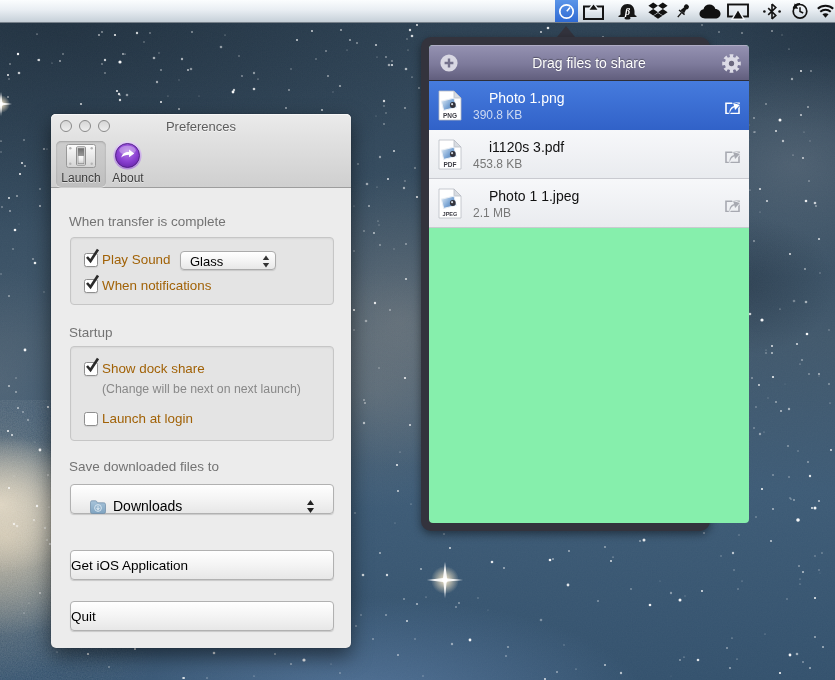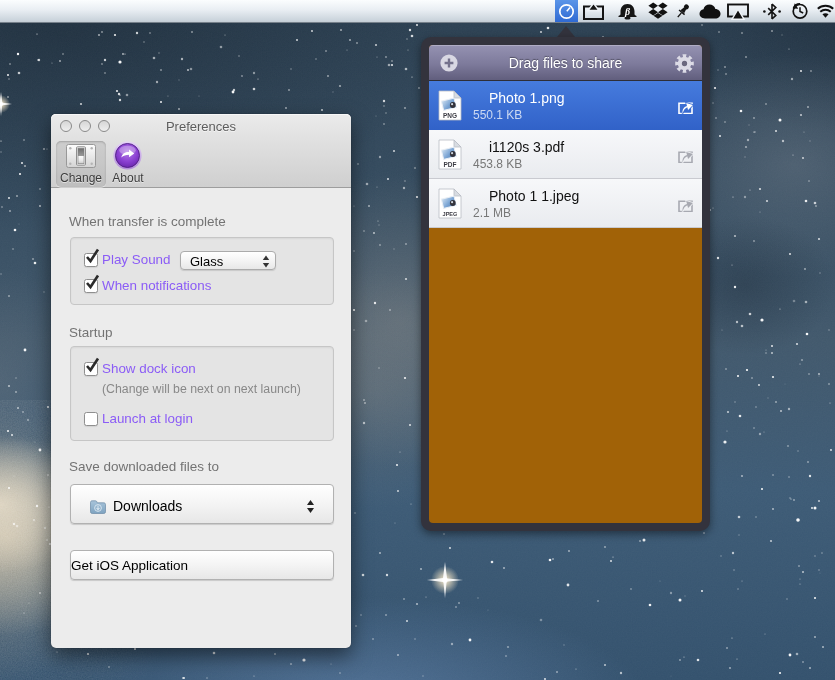--- a/index.html
+++ b/index.html
@@ -40,22 +40,22 @@
   position:absolute; left:136px; top:3px; width:0; height:0;
   border-left:9.5px solid transparent; border-right:9.5px solid transparent;
   border-bottom:11px solid #33333d;
 }
 .pop .frame {
   position:absolute; left:0; top:14px; width:289px; height:494px;
   background:#33333d; border-radius:10px;
   box-shadow:0 3px 9px rgba(0,0,0,0.45);
 }
 .pop .inner {
-  position:absolute; left:8px; top:8px; width:273px; height:478px;
-  border-radius:4px; overflow:hidden; background:#a16207;
+  position:absolute; left:8px; top:8px; width:320px; height:478px;
+  border-radius:4px; overflow:hidden; background:#86efac;
 }
 .phead {
   position:relative; height:36px;
   background:linear-gradient(180deg, #9592b2 0%, #7d7a9b 55%, #615e7d 100%);
   border-bottom:1px solid #2e2e38;
   box-shadow:inset 0 1px 0 rgba(255,255,255,0.25);
 }
 .phead .title {
   position:absolute; left:0; right:0; top:10px; text-align:center;
   color:#fff; font-size:14px; text-shadow:0 -1px 1px rgba(0,0,0,0.4);
@@ -95,21 +95,21 @@
   font-size:13px; color:#5d5d5d; text-shadow:0 1px 0 rgba(255,255,255,0.6); }
 .tblbl { position:absolute; top:57px; text-align:center; font-size:12px; color:#3c3c3c; text-shadow:0 1px 0 rgba(255,255,255,0.5); }
 .gensel { position:absolute; left:5px; top:27px; width:50px; height:46px; border-radius:5px;
   background:rgba(0,0,0,0.08); box-shadow:inset 0 1px 2px rgba(0,0,0,0.22), 0 1px 0 rgba(255,255,255,0.5); }
 
 .seclabel { position:absolute; left:18px; font-size:13.5px; color:#737373; }
 .gbox { position:absolute; left:19px; width:264px; border-radius:4px;
   background:#e4e4e4; border:1px solid #c6c6c6; box-shadow:inset 0 1px 2px rgba(0,0,0,0.06); }
 .cb { position:absolute; width:14px; height:14px; background:#fff; border:1px solid #8f8f8f;
   border-radius:2.5px; box-shadow:0 1px 1px rgba(0,0,0,0.08); }
-.cblbl { position:absolute; font-size:13.4px; color:#8b5cf6; }
+.cblbl { position:absolute; font-size:13.4px; color:#a16207; }
 .gray { color:#888888; font-size:12.3px; position:absolute; }
 .check { position:absolute; left:-1px; top:-6px; }
 
 .popup { position:absolute; left:129px; top:137px; width:96px; height:19px; border-radius:4px;
   background:linear-gradient(180deg,#ffffff,#f2f2f2 60%, #e8e8e8); border:1px solid #ababab;
   box-shadow:0 1px 1px rgba(0,0,0,0.12); font-size:13px; color:#000; }
 .bigbtn { position:absolute; left:19px; width:264px; border-radius:4px;
   background:linear-gradient(180deg,#ffffff 0%, #f4f4f4 50%, #e7e7e7 100%);
   border:1px solid #b1b1b1; box-shadow:0 1px 1px rgba(0,0,0,0.15);
   text-align:left; font-size:13.5px; color:#000; }
@@ -898,21 +898,21 @@
   <path d="M1 1 H16 L23 8 V30 H1 Z" fill="#fff" stroke="#b9bdc4" stroke-width="0.8"></path>
   <path d="M16 1 L16 8 L23 8 Z" fill="#d8dce2" stroke="#b9bdc4" stroke-width="0.8"></path>
   <g transform="rotate(-14 11 15)">
     <rect x="4.5" y="9.5" width="13" height="9.5" fill="url(#phPNG)" stroke="#e8eef5" stroke-width="1"></rect>
   </g>
   <circle cx="14.8" cy="15" r="2.9" fill="#33333b"></circle>
   <circle cx="14.1" cy="14.2" r="1.1" fill="#cfd6de"></circle>
   <text x="12" y="27.5" text-anchor="middle" font-size="6.5" font-weight="bold" fill="#3c3c44" font-family="Liberation Sans, sans-serif">PNG</text>
 </svg></div>
         <div class="t1">Photo 1.png</div>
-        <div class="t2">550.1 KB</div>
+        <div class="t2">390.8 KB</div>
         <div class="share"><svg width="21" height="19" viewBox="0 0 21 19">
   <path d="M4 8.2 H17 V18.5 H4 Z" fill="none" stroke="#ffffff" stroke-width="1.6"></path>
   <g transform="rotate(-15 12 11)">
     <path d="M5.8 17.2 C6.3 13.2 8.6 11.2 12 11 L12 7.8 L18 11.5 L12 15.2 L12 12.2 C9.4 12.4 7.4 14.2 5.8 17.2 Z" fill="#ffffff" stroke="#3e71d4" stroke-width="1.6" paint-order="stroke"></path>
   </g>
 </svg></div>
       </div>
       <div class="row norm">
         <div class="ficon"><svg width="24" height="31" viewBox="0 0 24 31">
   <defs>
@@ -993,21 +993,21 @@
         </linearGradient>
       </defs>
   <rect x="0.5" y="0.5" width="29" height="23" rx="2" fill="url(#swp)" stroke="#989898"></rect>
   <circle cx="4.3" cy="4.3" r="1.2" fill="#b4b4b4"></circle>
       <circle cx="25.7" cy="4.3" r="1.2" fill="#b4b4b4"></circle>
   <circle cx="4.3" cy="19.7" r="1.2" fill="#b4b4b4"></circle>
       <circle cx="25.7" cy="19.7" r="1.2" fill="#b4b4b4"></circle>
   <rect x="10.5" y="2.8" width="9" height="18.4" rx="1" fill="#e9e9e9" stroke="#8f8f8f"></rect>
   <rect x="12" y="4.3" width="6" height="15.4" fill="url(#swk)" stroke="#7e7e7e" stroke-width="0.6"></rect>
   </svg>
-  <div class="tblbl" style="left:2px; width:56px">Change</div>
+  <div class="tblbl" style="left:2px; width:56px">Launch</div>
   <svg style="position:absolute; left:62px; top:27px" width="29" height="29" viewBox="0 0 28 28">
       <defs>
   <radialGradient id="abg" cx="0.5" cy="0.35" r="0.75">
     <stop offset="0" stop-color="#b57ee8"></stop>
           <stop offset="0.55" stop-color="#8a3fd1"></stop>
           <stop offset="1" stop-color="#5f21a0"></stop>
   </radialGradient>
   <linearGradient id="abring" x1="0" y1="0" x2="0" y2="1">
     <stop offset="0" stop-color="#e6d4f8"></stop>
           <stop offset="1" stop-color="#b18ad8"></stop>
@@ -1042,38 +1042,39 @@
     </div>
   <div class="cblbl" style="left:51px; top:164px">When notifications</div>
 
   <div class="seclabel" style="top:211px">Startup</div>
   <div class="gbox" style="top:232px; height:95px"></div>
   <div class="cb" style="left:33px; top:248px">
       <svg class="check" width="17" height="17" viewBox="0 0 17 17">
         <path d="M3 9 l3.5 4 L14 1.5" fill="none" stroke="#2b2b2b" stroke-width="2.6"></path>
       </svg>
     </div>
-  <div class="cblbl" style="left:51px; top:247px">Show dock icon</div>
+  <div class="cblbl" style="left:51px; top:247px">Show dock share</div>
   <div class="gray" style="left:51px; top:268px">(Change will be next on next launch)</div>
   <div class="cb" style="left:33px; top:298px"></div>
   <div class="cblbl" style="left:51px; top:297px">Launch at login</div>
 
   <div class="seclabel" style="top:345px">Save downloaded files to</div>
-  <div class="bigbtn" style="top:370px; height:40px; text-align:left">
+  <div class="bigbtn" style="top:370px; height:30px; text-align:left">
     <svg style="position:absolute; left:19px; top:14px" width="16" height="15" viewBox="0 0 16 15">
         <defs>
           <linearGradient id="fgr" x1="0" y1="0" x2="0" y2="1">
   <stop offset="0" stop-color="#a8c4da"></stop>
             <stop offset="1" stop-color="#7ea3c0"></stop>
           </linearGradient>
         </defs>
   <path d="M0.5 3.5 C0.5 2.4 1.2 1.8 2.2 1.8 H5.4 C6.2 1.8 6.6 2.2 6.9 2.8 L7.3 3.8 H13.8 C14.8 3.8 15.5 4.5 15.5 5.5 V12.8 C15.5 13.9 14.8 14.5 13.8 14.5 H2.2 C1.2 14.5 0.5 13.9 0.5 12.8 Z" fill="url(#fgr)" stroke="#6b8aa5" stroke-width="0.7"></path>
   <circle cx="8" cy="9" r="3.4" fill="none" stroke="#d5e3ee" stroke-width="1"></circle>
   <path d="M8 6.8 L8 10.4 M6.5 9 L8 10.8 L9.5 9" fill="none" stroke="#d5e3ee" stroke-width="1.1"></path>
       </svg>
     <span style="position:absolute; left:42px; top:13px; font-size:14px">Downloads</span>
     <svg style="position:absolute; right:18px; top:14px" width="9" height="15" viewBox="0 0 9 15">
       <path d="M4.5 1 L8 6 H1 Z" fill="#222"></path>
         <path d="M4.5 14 L8 9 H1 Z" fill="#222"></path>
     </svg>
   </div>
   <div class="bigbtn" style="top:436px; height:30px; line-height:30px">Get iOS Application</div>
+  <div class="bigbtn" style="top:487px; height:30px; line-height:30px">Quit</div>
 </div>
 
 </body></html>

